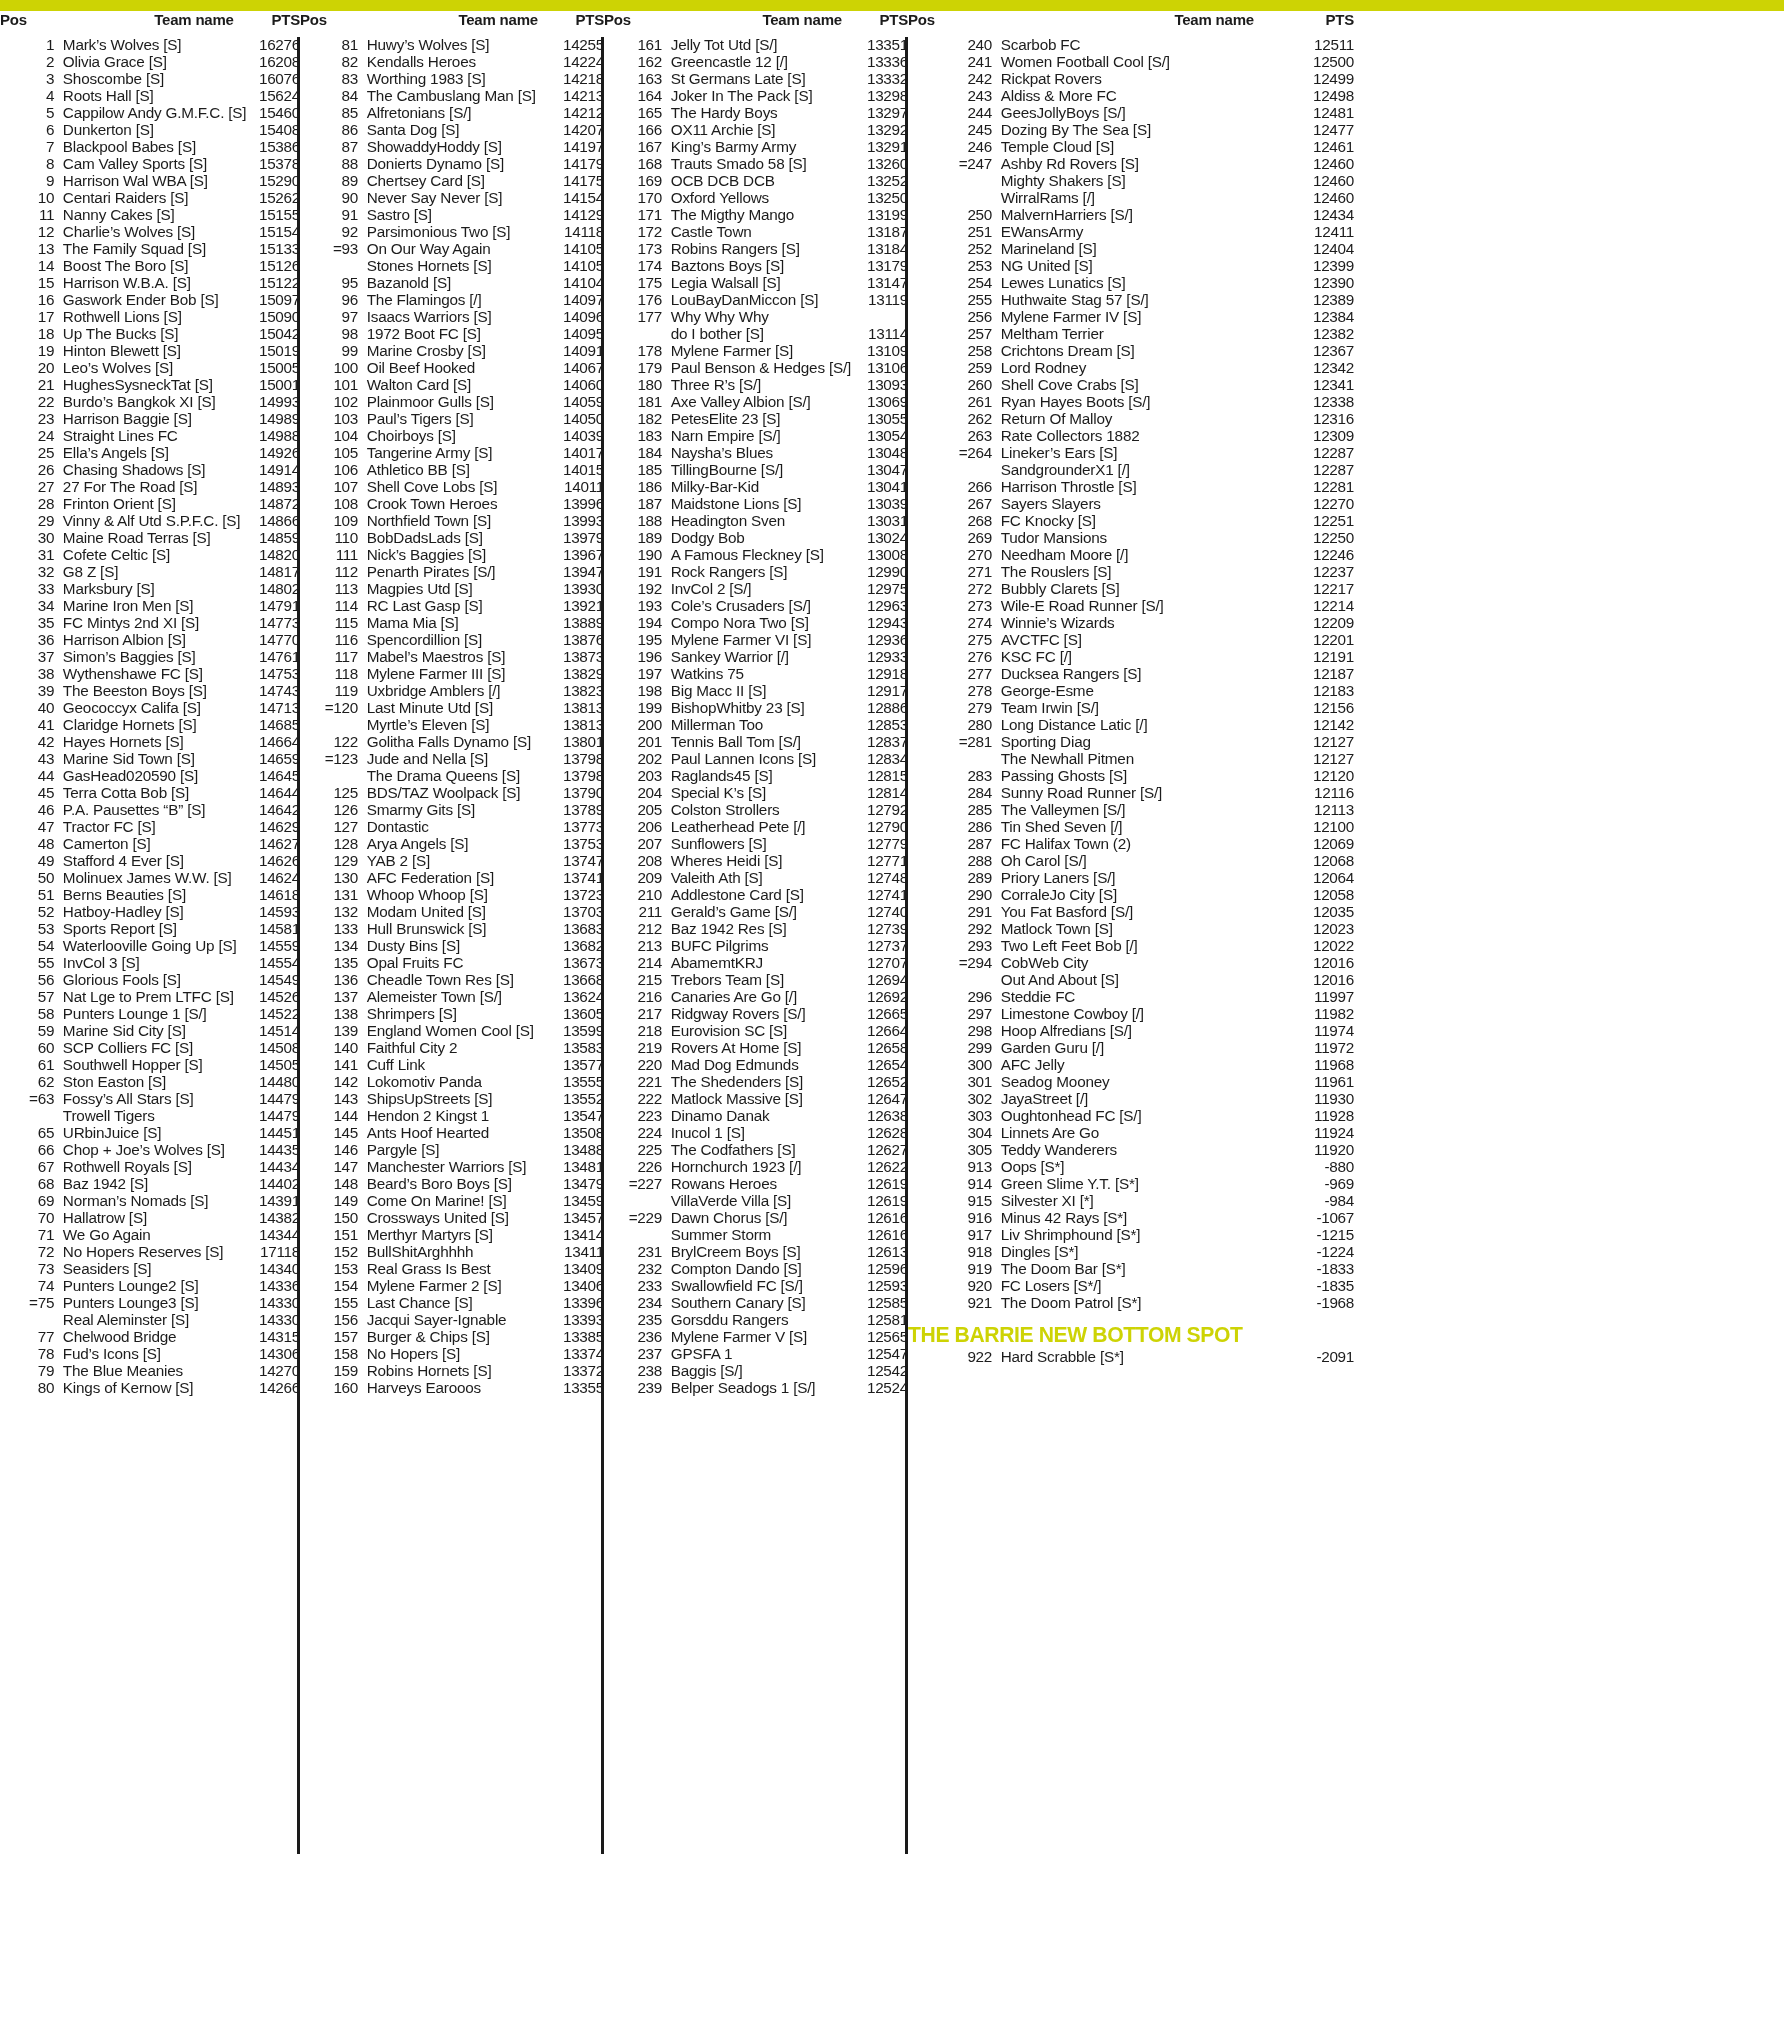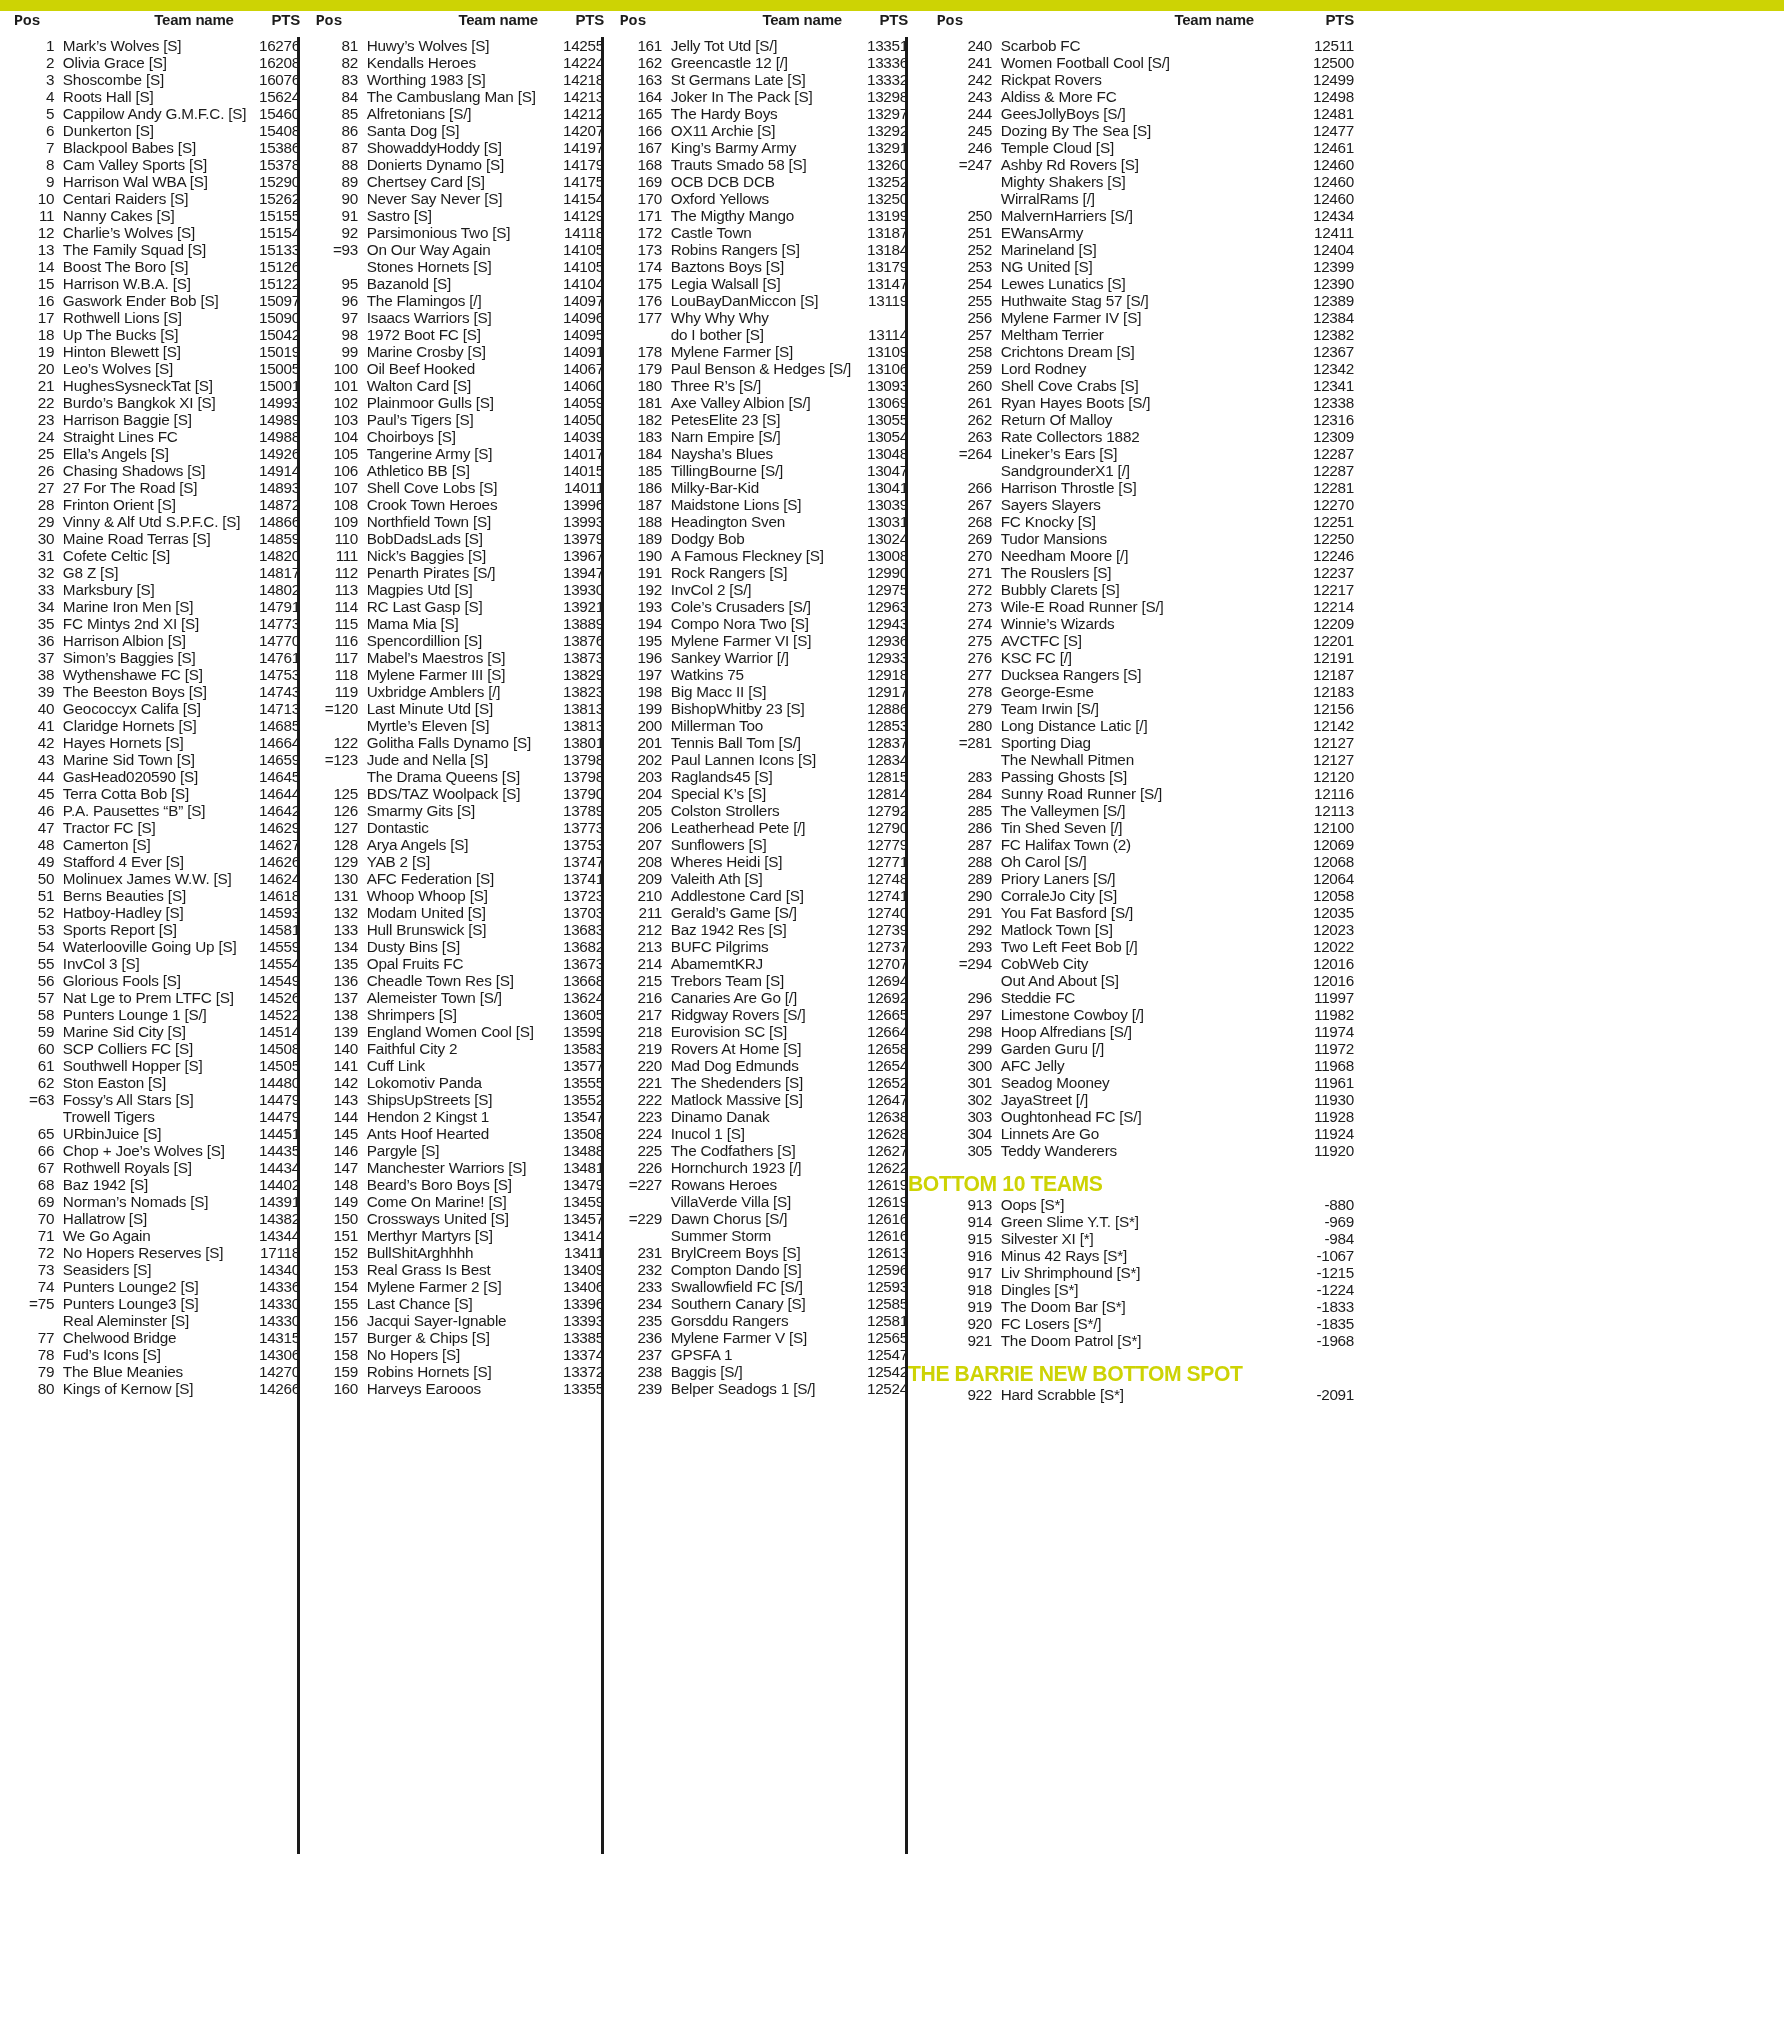--- a/index.html
+++ b/index.html
@@ -63,21 +63,21 @@
     overflow: visible;
     vertical-align: baseline;
   }
   table.tbl th {
     font-weight: bold;
     font-size: 15px;
     letter-spacing: -0.2px;
     padding-bottom: 7px;
     height: 24.5px;
   }
-  .th-pos { text-align: center; font-family: Liberation Mono, monospace; }
+  .th-pos { text-align: left; }
   .th-team { text-align: right; padding-left: 8.7px !important; }
   .th-pts { text-align: right; }
 
   td.pos {
     text-align: right;
     font-size: 15.3px;
     letter-spacing: -0.3px;
     padding-right: 0px;
   }
   td.team {
@@ -1728,25 +1728,20 @@
           <tr>
             <td class="pos">304</td>
             <td class="team">Linnets Are Go</td>
             <td class="pts">11924</td>
           </tr>
           <tr>
             <td class="pos">305</td>
             <td class="team">Teddy Wanderers</td>
             <td class="pts">11920</td>
           </tr>
-          <tr class="sec">
-            <td colspan="3">
-              <div class="section-head">BOTTOM  10 TEAMS</div>
-            </td>
-          </tr>
           <tr>
             <td class="pos">913</td>
             <td class="team">Oops [S*]</td>
             <td class="pts">-880</td>
           </tr>
           <tr>
             <td class="pos">914</td>
             <td class="team">Green Slime Y.T. [S*]</td>
             <td class="pts">-969</td>
           </tr>

